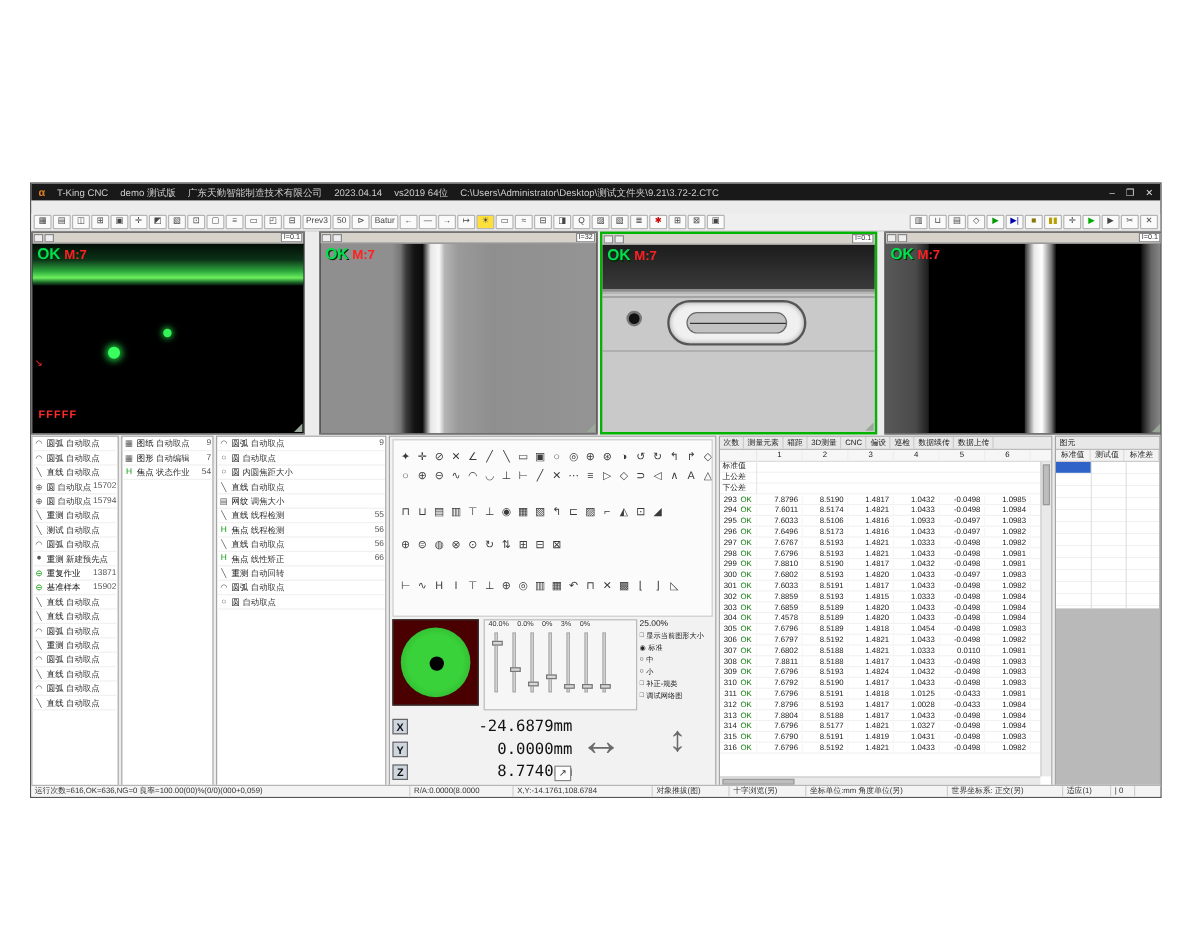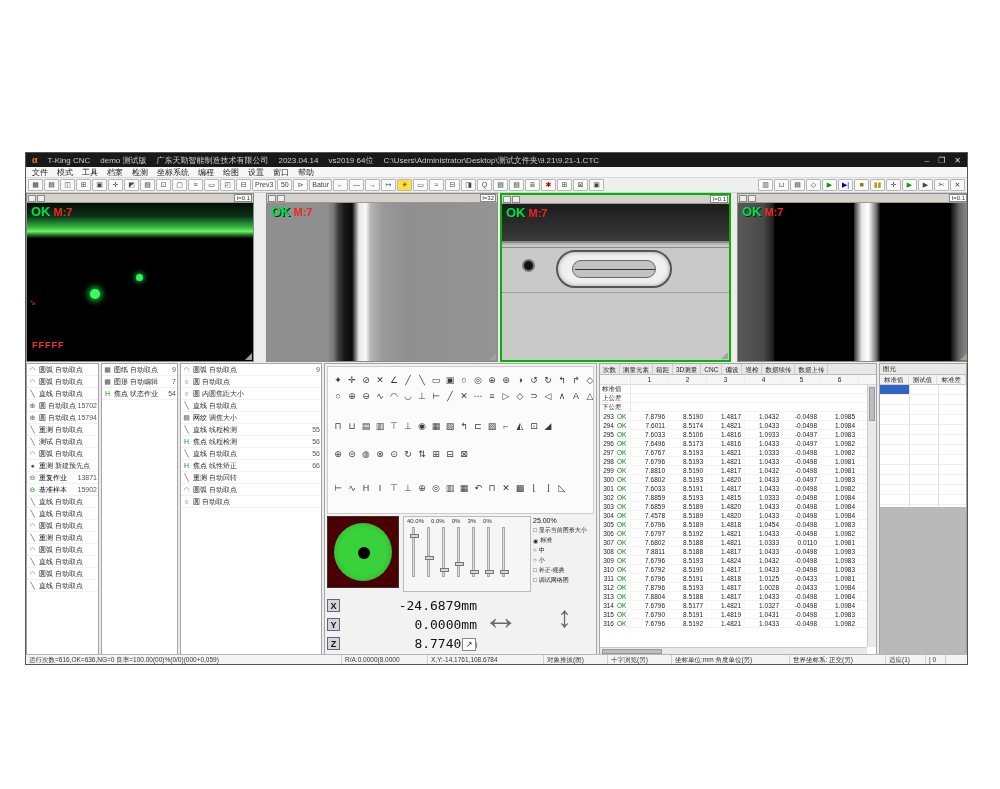--- a/index.html
+++ b/index.html
@@ -118,42 +118,28 @@
 
 <div class="win">
 
   <div class="titlebar">
     <span class="logo">α</span>
     <span>T-King    CNC</span>
     <span>demo  测试版</span>
     <span>广东天勤智能制造技术有限公司</span>
     <span>2023.04.14</span>
     <span>vs2019 64位</span>
-    <span>C:\Users\Administrator\Desktop\测试文件夹\9.21\9.21-1.CTC</span>
+    <span>C:\Users\Administrator\Desktop\测试文件夹\9.21\3.72-2.CTC</span>
     <span class="wctrls">
       <span>–</span>
       <span>❐</span>
       <span>✕</span>
     </span>
   </div>
 
-  <div class="menubar">
-
-  <span>文件</span>
-      <span>模式</span>
-      <span>工具</span>
-      <span>档案</span>
-      <span>检测</span>
-      <span>坐标系统</span>
-      <span>编程</span>
-      <span>绘图</span>
-      <span>设置</span>
-      <span>窗口</span>
-      <span>帮助</span>
-    </div>
 
   <div class="toolbar">
     <span style="display:flex;gap:1px;align-items:center">
 
     <span class="tbtn">▦</span>
         <span class="tbtn">▤</span>
         <span class="tbtn">◫</span>
         <span class="tbtn">⊞</span>
         <span class="tbtn">▣</span>
         <span class="tbtn">✛</span>

